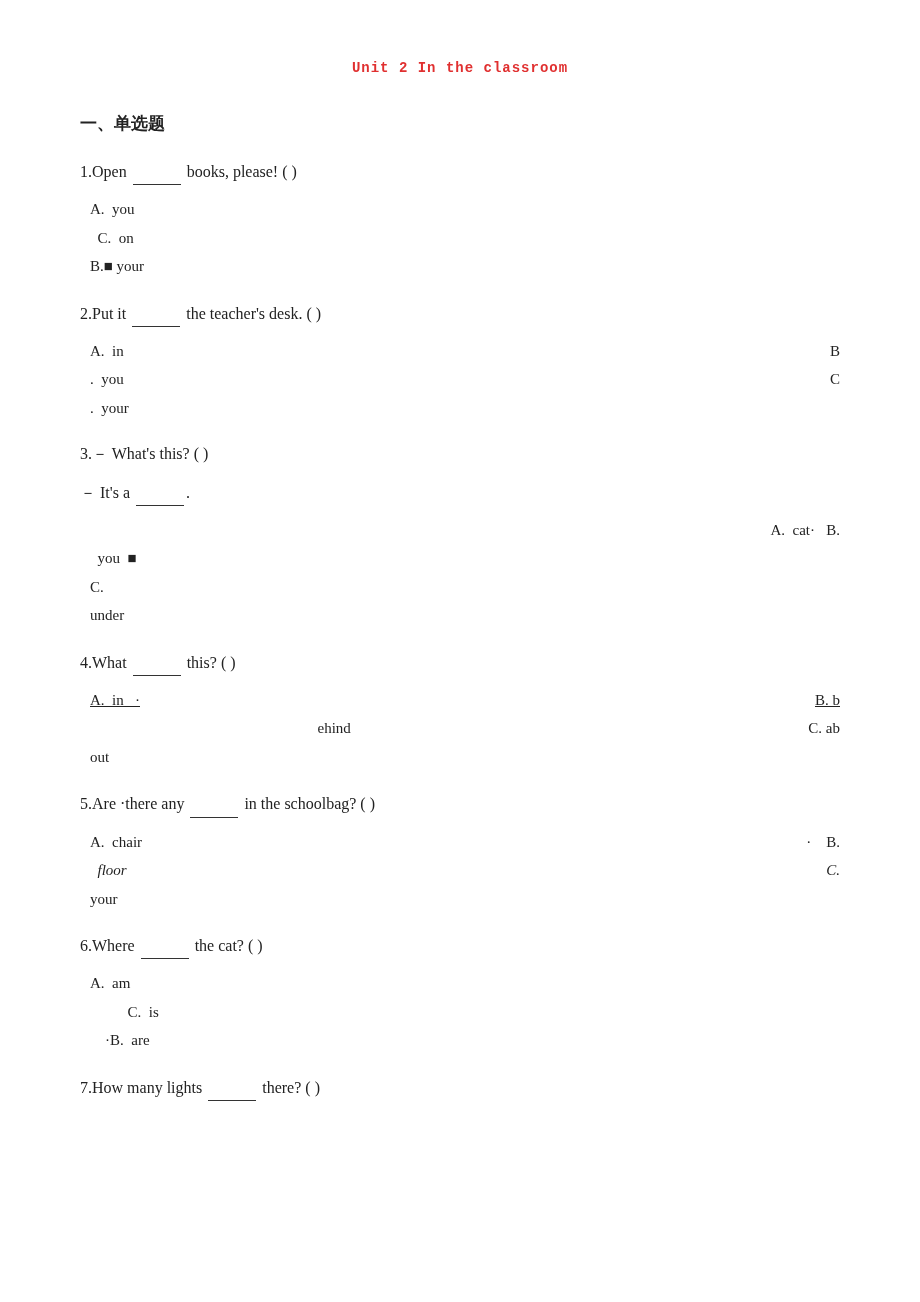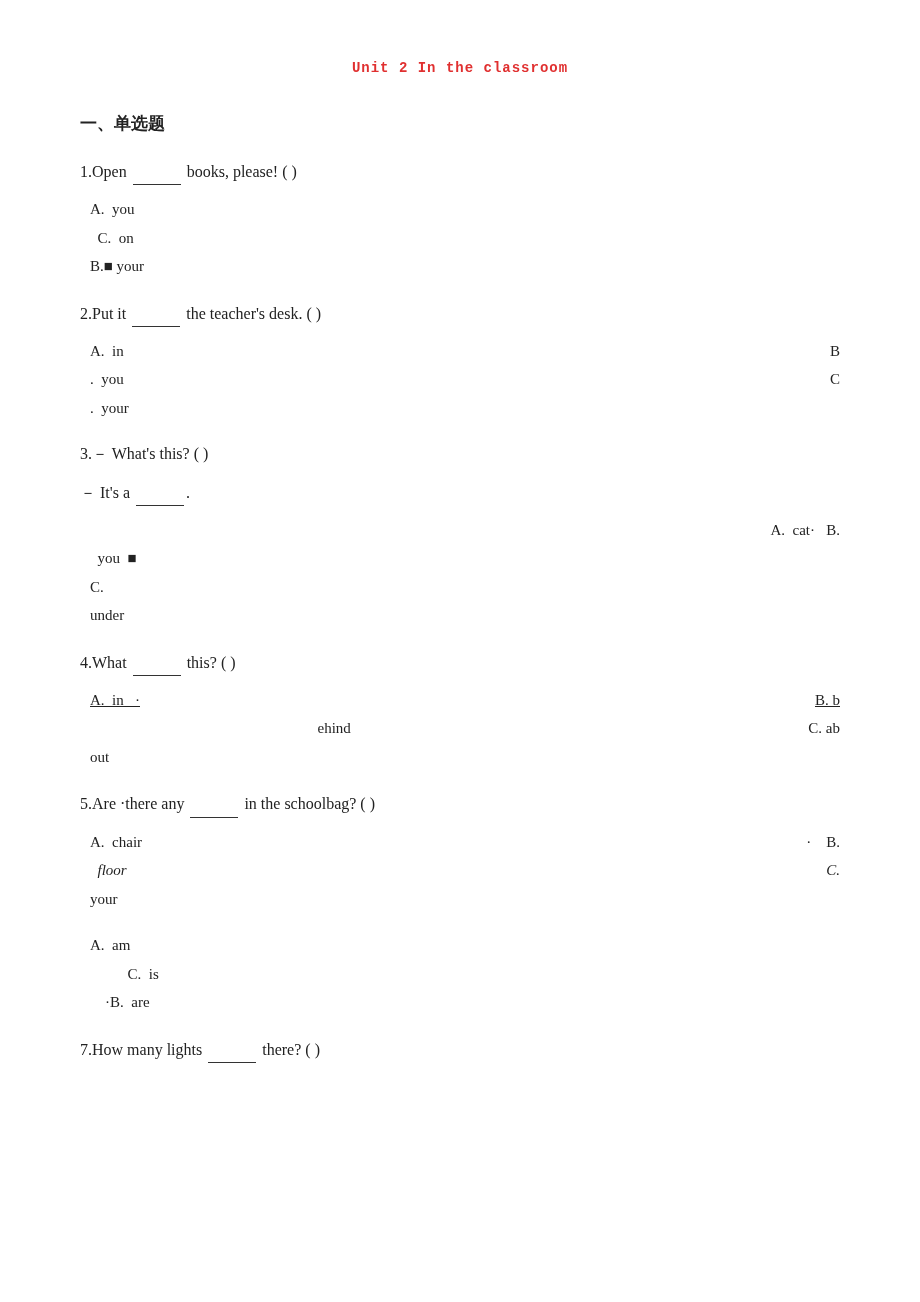--- a/index.html
+++ b/index.html
@@ -139,20 +139,23 @@
       </div>
     <div class="option-row" style="display:flex; justify-content:space-between;font-style:italic;">
         <span>&nbsp;&nbsp;floor</span>
         <span>C.</span>
       </div>
     <div class="option-row">your</div>
   </div>
 </div>
 
 <div class="question-block">
+  <div class="question-stem">
+    6.Where <span class="blank">&nbsp;&nbsp;&nbsp;&nbsp;&nbsp;</span> the cat?  (      )
+  </div>
   <div class="options">
     <div class="option-row">A.&nbsp;&nbsp;am</div>
     <div class="option-row">&nbsp;&nbsp;&nbsp;&nbsp;&nbsp;&nbsp;&nbsp;&nbsp;&nbsp;&nbsp;C.&nbsp;&nbsp;is</div>
     <div class="option-row">&nbsp;&nbsp;&nbsp;&nbsp;·B.&nbsp;&nbsp;are</div>
   </div>
 </div>
 
 <div class="question-block">
   <div class="question-stem">
     7.How many lights <span class="blank">&nbsp;&nbsp;&nbsp;&nbsp;&nbsp;&nbsp;</span> there?  (      )

